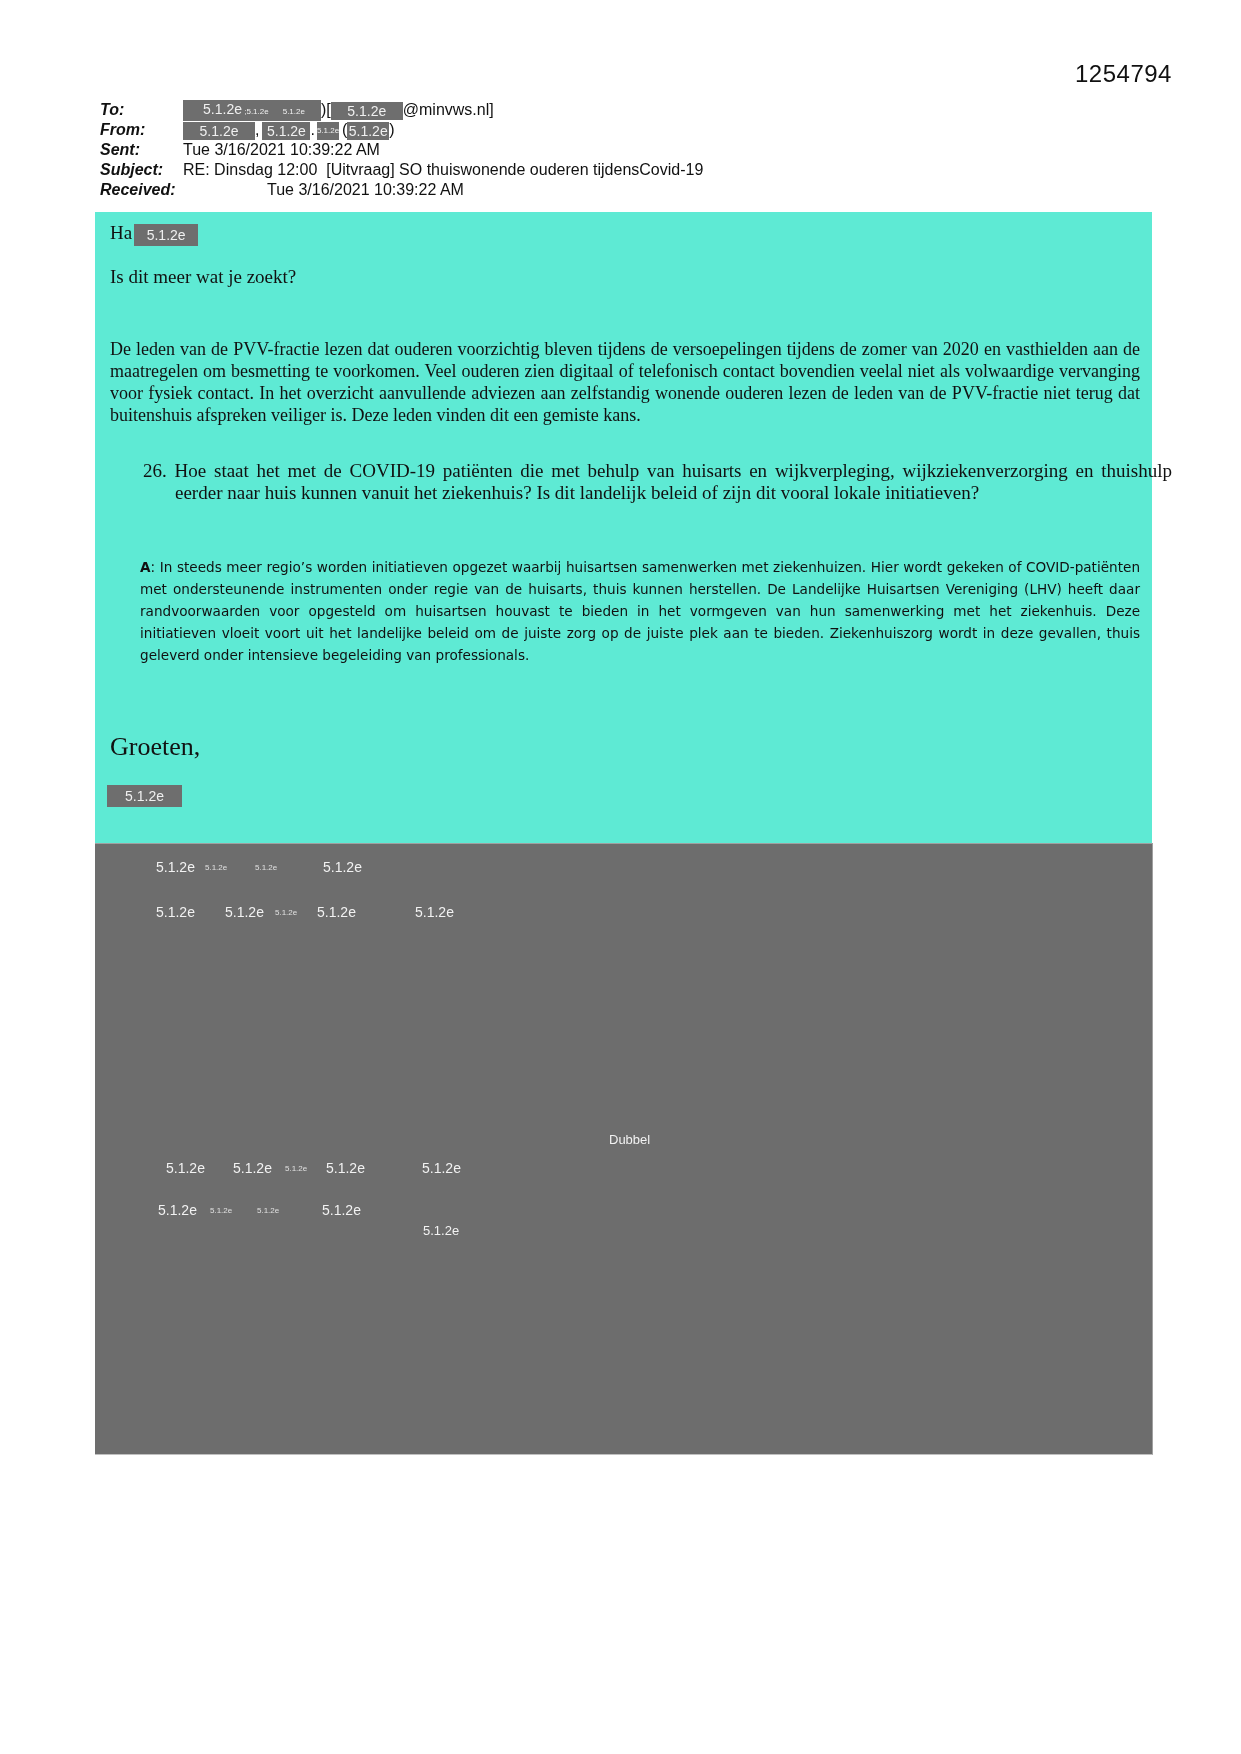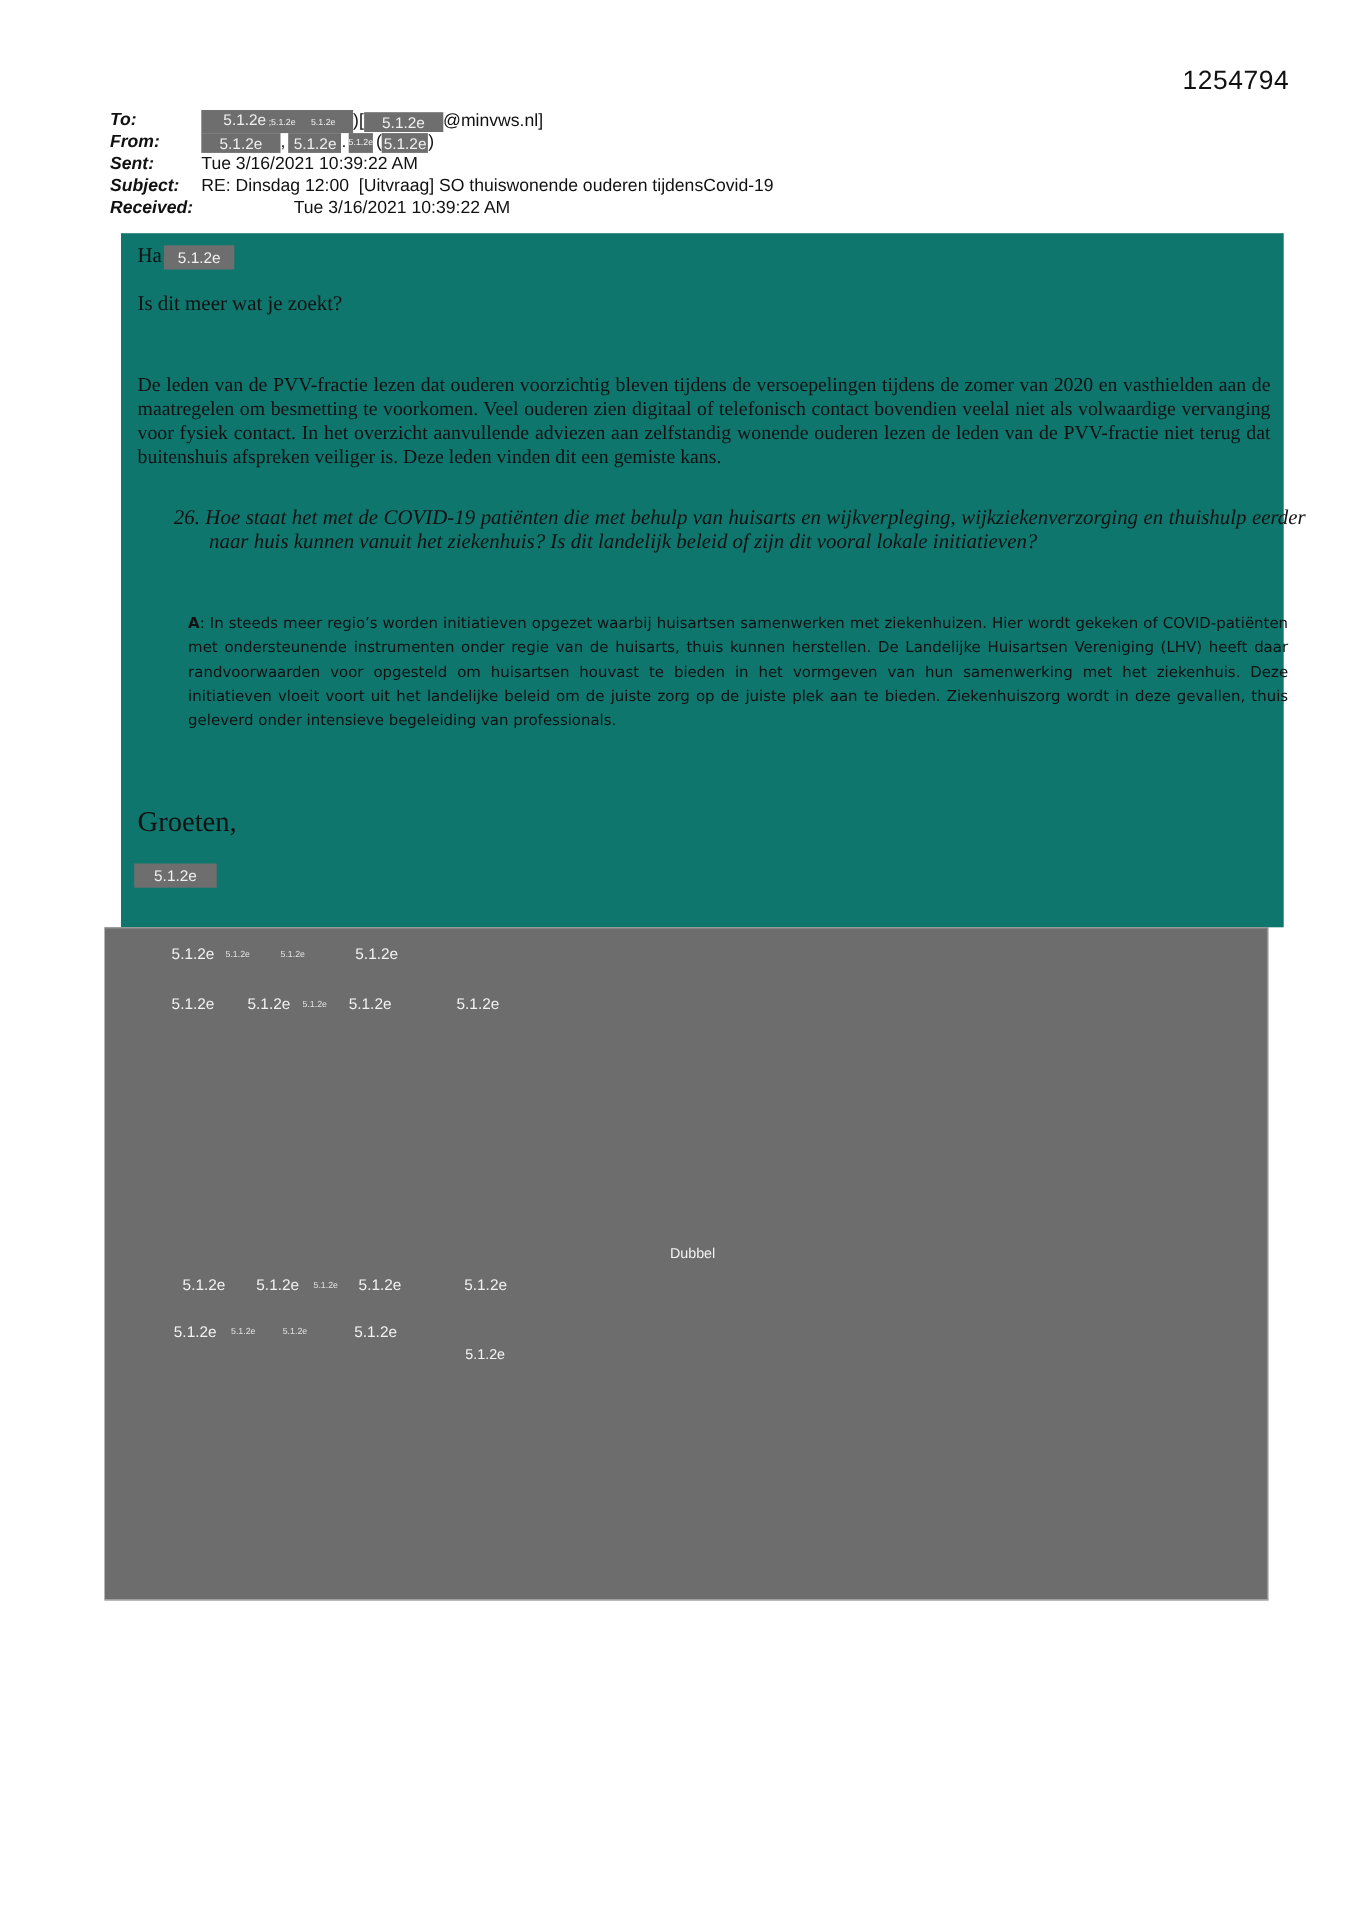--- a/index.html
+++ b/index.html
@@ -58,24 +58,24 @@
       line-height: 18px;
       text-align: center;
       vertical-align: middle;
     }
     .redact.small {
       font-size: 8px;
     }
     .email-body {
       position: absolute;
       top: 212px;
-      left: 110px;
+      left: 95px;
       width: 1057px;
       height: 631px;
-      background: #0f766e;
+      background: #5eead4;
     }
     .serif {
       font-family: "Liberation Serif", serif;
       color: #111;
     }
     .greeting {
       position: absolute;
       top: 10px;
       left: 15px;
       font-size: 19px;
@@ -105,33 +105,31 @@
     .question {
       position: absolute;
       top: 248px;
       left: 48px;
       width: 997px;
       font-size: 19px;
       line-height: 22px;
       text-align: justify;
       padding-left: 32px;
       text-indent: -32px;
-      font-style: italic;
     }
     .answer {
       position: absolute;
       top: 344px;
       left: 45px;
       width: 1000px;
       font-family: "DejaVu Sans", sans-serif;
       font-size: 13.6px;
       line-height: 22px;
       text-align: justify;
       color: #111;
-      margin-left: 16px;
     }
     .answer b { font-weight: bold; }
     .closing {
       position: absolute;
       top: 520px;
       left: 15px;
       font-size: 26px;
     }
     .signature {
       position: absolute;

